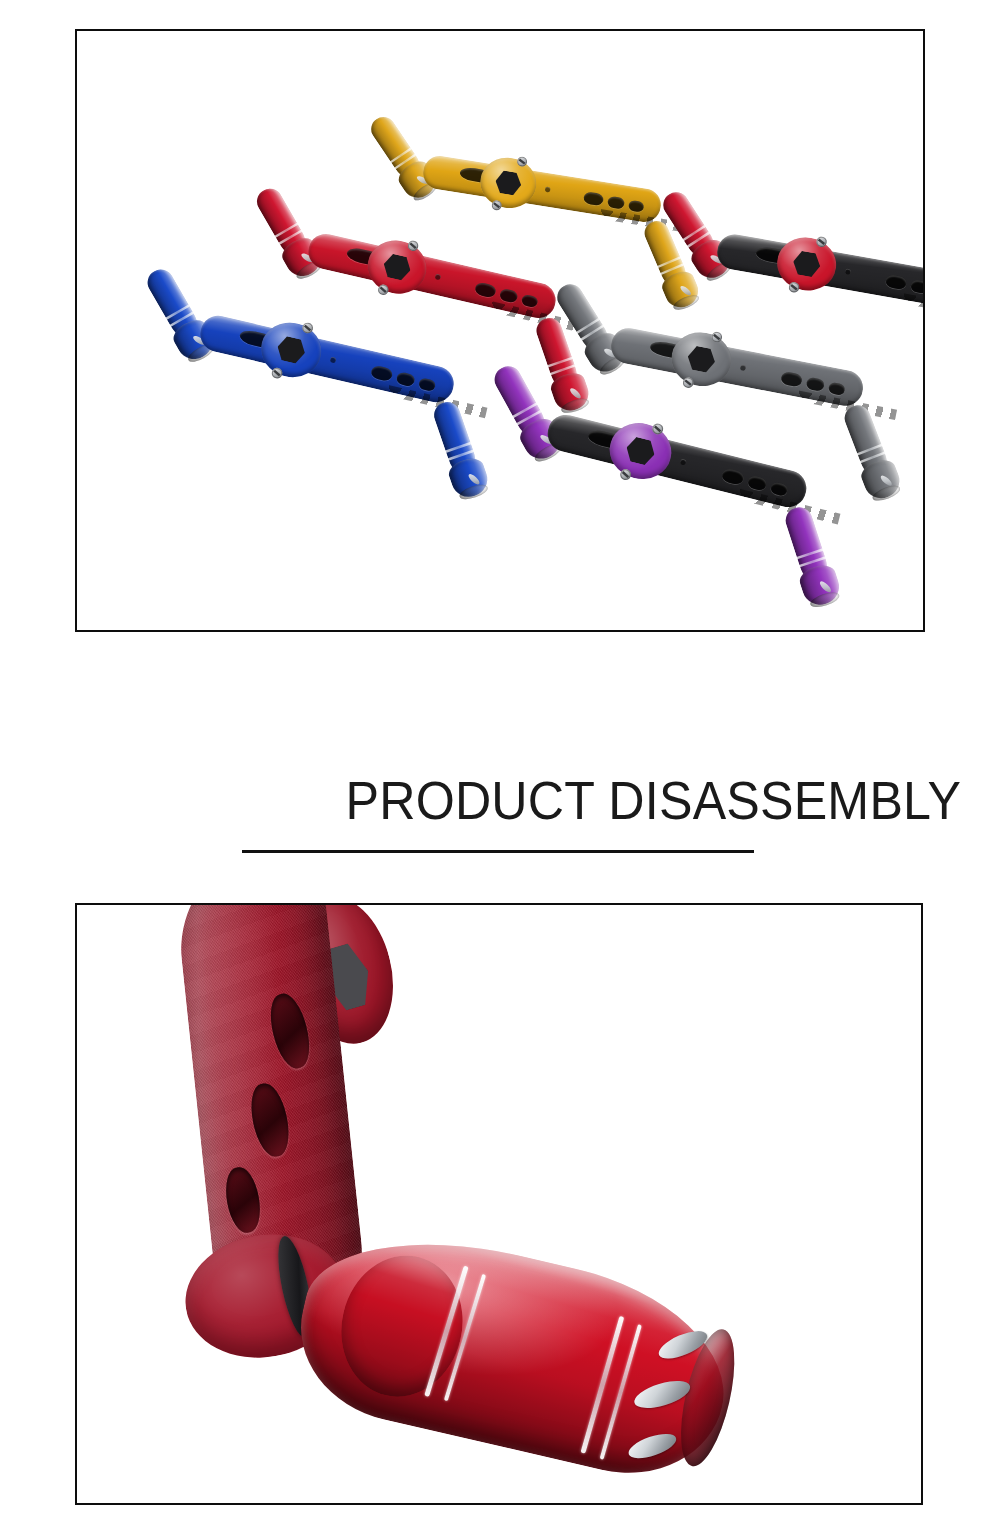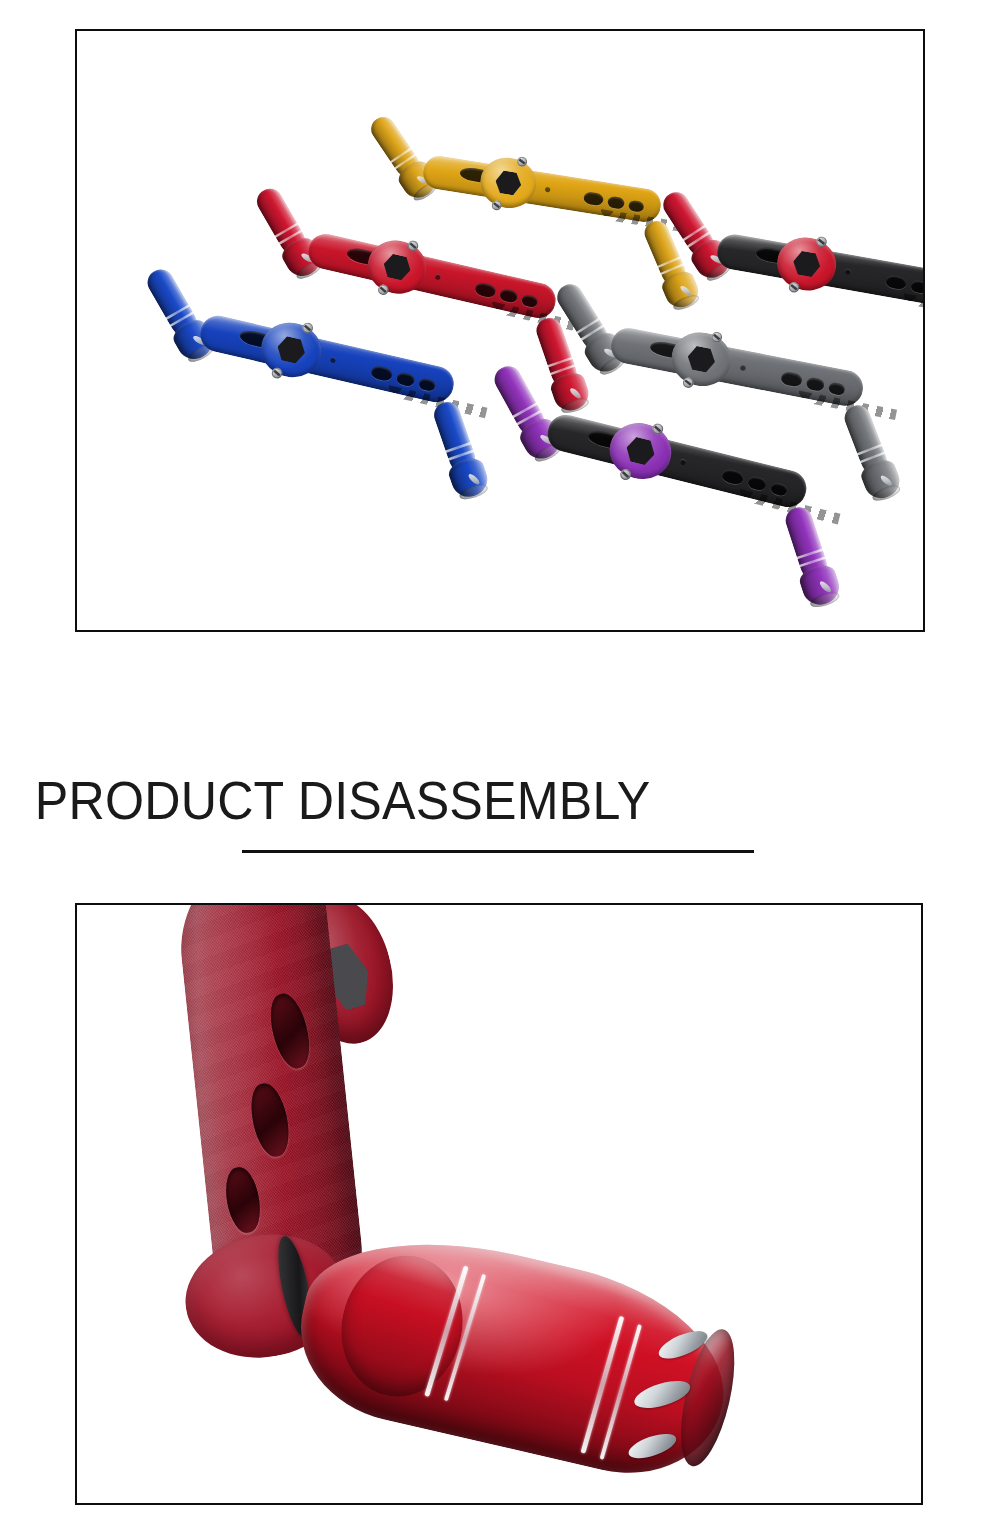--- a/index.html
+++ b/index.html
@@ -25,21 +25,21 @@
     overflow: hidden;
   }
   #panel-colors { left: 75px; top: 29px;  width: 850px; height: 603px; }
   #panel-closeup{ left: 75px; top: 903px; width: 848px; height: 602px; }
 
   
   .section-head {
     position: absolute;
     left: 0; top: 772px;
     width: 996px;
-    text-align: left;
+    text-align: right;
   }
   .section-title {
     font-family: "Liberation Sans", sans-serif;
     font-size: 54px;
     font-weight: 400;
     letter-spacing: 0.2px;
     color: #1a1a1a;
     line-height: 1.04;
     transform: scaleX(0.93);
     transform-origin: 50% 50%;

